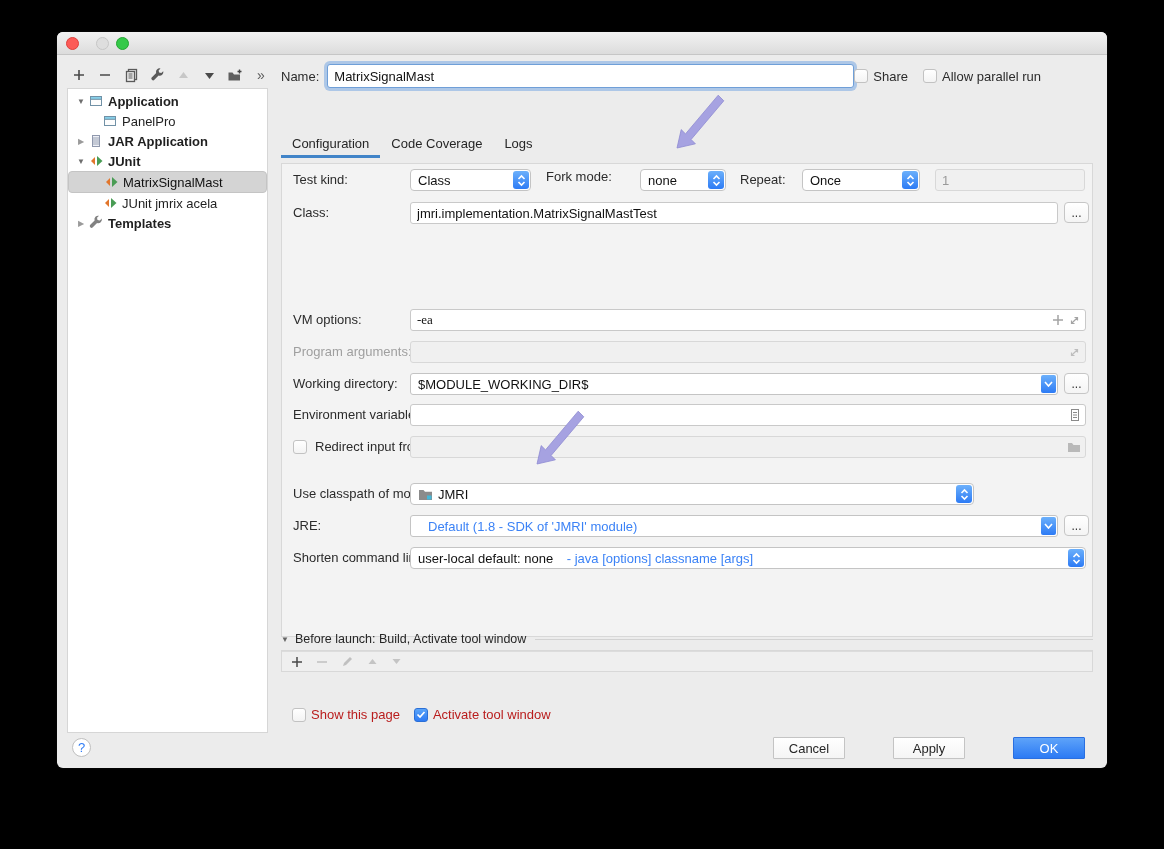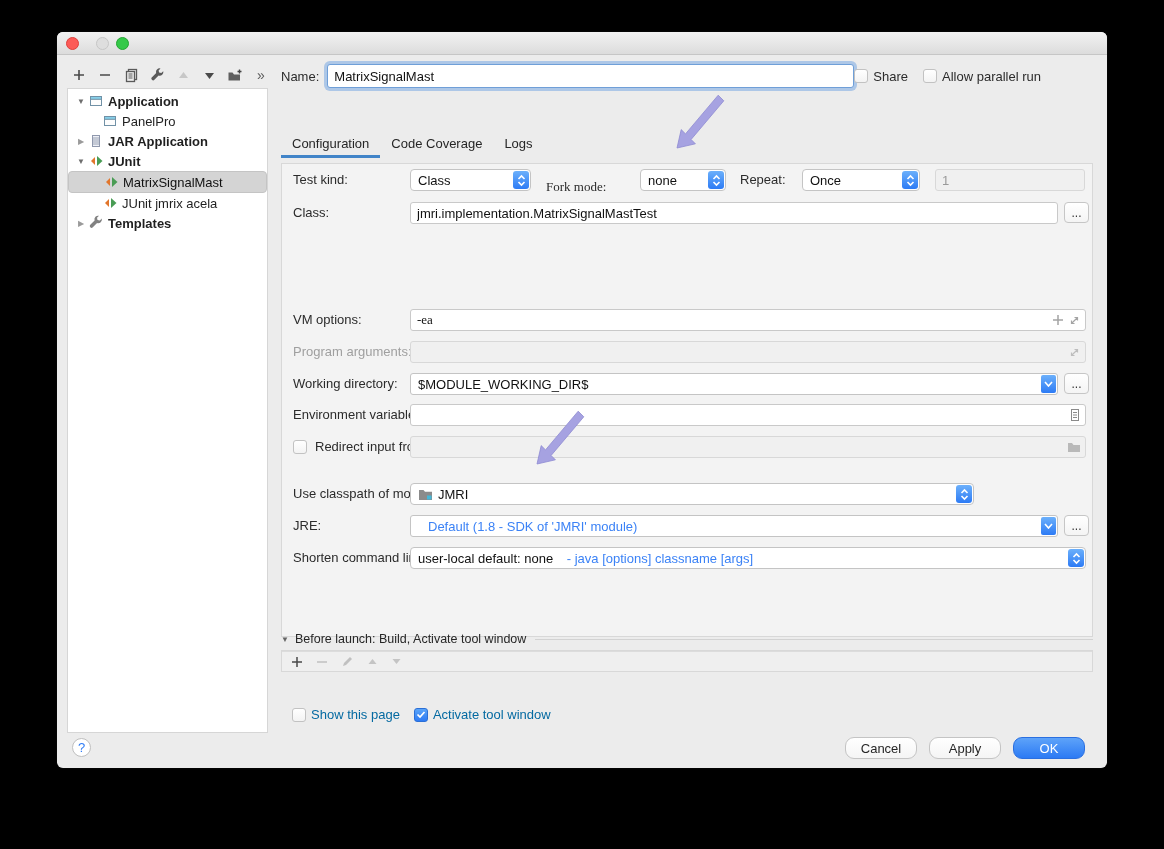--- a/index.html
+++ b/index.html
@@ -67,27 +67,27 @@
   .gray{color:#3b82f6;margin-left:10px;}
   .pre{white-space:pre;}
   
   .blh{position:absolute;left:0;top:568px;right:0;display:flex;align-items:center;}
   .blh .tri{font-size:8px;color:#666;margin-right:6px;}
   .blh .t{font-size:12.5px;color:#262626;}
   .blh .line{flex:1;border-top:1px solid #d2d2d2;margin-left:9px;margin-top:1px;}
   .bllist{position:absolute;left:0;top:586px;right:0;border:1px solid #d8d8d8;background:#fff;}
   .blitem{height:22px;background:#f6fafe;display:flex;align-items:center;padding-left:4px;font-size:13px;color:#111;gap:4px;}
   .bltools{height:20px;background:#efefef;border-top:1px solid #dcdcdc;display:flex;align-items:center;gap:13px;padding-left:9px;}
-  .blchecks{position:absolute;left:11px;top:643px;display:flex;align-items:center;gap:14px;font-size:13px;color:#0369a1;}
+  .blchecks{position:absolute;left:11px;top:643px;display:flex;align-items:center;gap:14px;font-size:13px;color:#b91c1c;}
   
   .help{position:absolute;left:15px;top:706px;width:19px;height:19px;border-radius:50%;
      background:#fff;border:1px solid #bfbfbf;color:#2f7cf6;font-size:13px;display:flex;align-items:center;justify-content:center;}
   .btns{position:absolute;right:22px;top:705px;display:flex;gap:12px;}
-  .btn{min-width:72px;height:22px;border-radius:9px;border:1px solid #c4c4c4;background:linear-gradient(#fff,#f5f5f5);
-     font-size:13px;color:#262626;display:flex;align-items:center;justify-content:center;padding:0 10px;}
+  .btn{min-width:72px;height:22px;border-radius:1px;border:1px solid #c4c4c4;background:linear-gradient(#fff,#f5f5f5);
+     font-size:13px;color:#262626;display:flex;align-items:center;justify-content:center;padding:0 10px;margin-left:36px;}
   .btn.primary{background:linear-gradient(#5ea3f9,#2c7af4);border-color:#2a6fe0;color:#fff;}
   .arrow{position:absolute;z-index:50;pointer-events:none;}
   svg{display:block;}
 </style>
 </head>
 <body>
 
 <div class="canvas">
   <div class="win">
 
@@ -237,21 +237,21 @@
 
         <span class="plbl" style="top:5px;">Test kind:</span>
         <div class="sel" style="position:absolute;left:128px;top:5px;width:121px;">
           <span>Class</span>
           <span class="stepper">
               <svg width="9" height="13" viewBox="0 0 9 13">
                 <path d="M1.5 5L4.5 2l3 3M1.5 8l3 3 3-3" stroke="#fff" stroke-width="1.6" fill="none"></path>
               </svg>
             </span>
         </div>
-        <span class="plbl" style="left:264px;top:12px;font-family:Liberation Serif, serif;">Fork mode:</span>
+        <span class="plbl" style="left:264px;top:2px;">Fork mode:</span>
         <div class="sel" style="position:absolute;left:358px;top:5px;width:86px;">
           <span>none</span>
           <span class="stepper">
               <svg width="9" height="13" viewBox="0 0 9 13">
                 <path d="M1.5 5L4.5 2l3 3M1.5 8l3 3 3-3" stroke="#fff" stroke-width="1.6" fill="none"></path>
               </svg>
             </span>
         </div>
         <span class="plbl" style="left:458px;top:5px;">Repeat:</span>
         <div class="sel" style="position:absolute;left:520px;top:5px;width:118px;">

